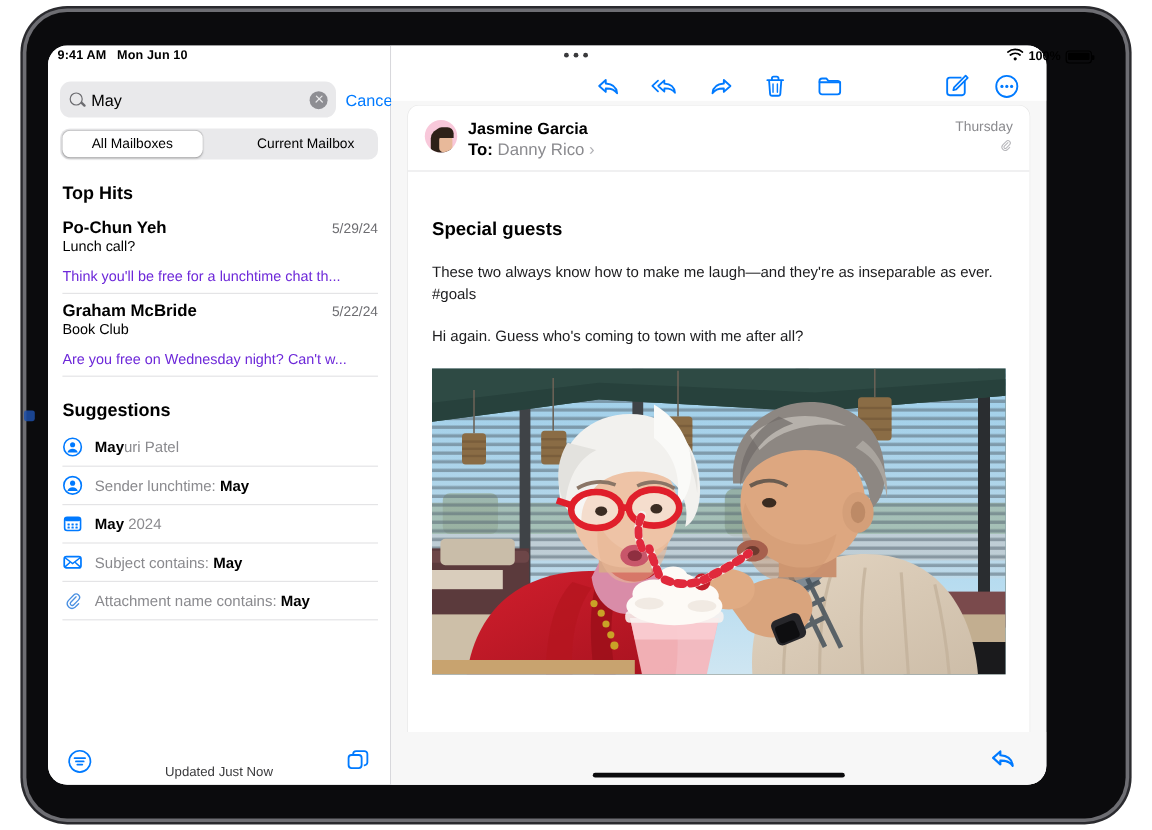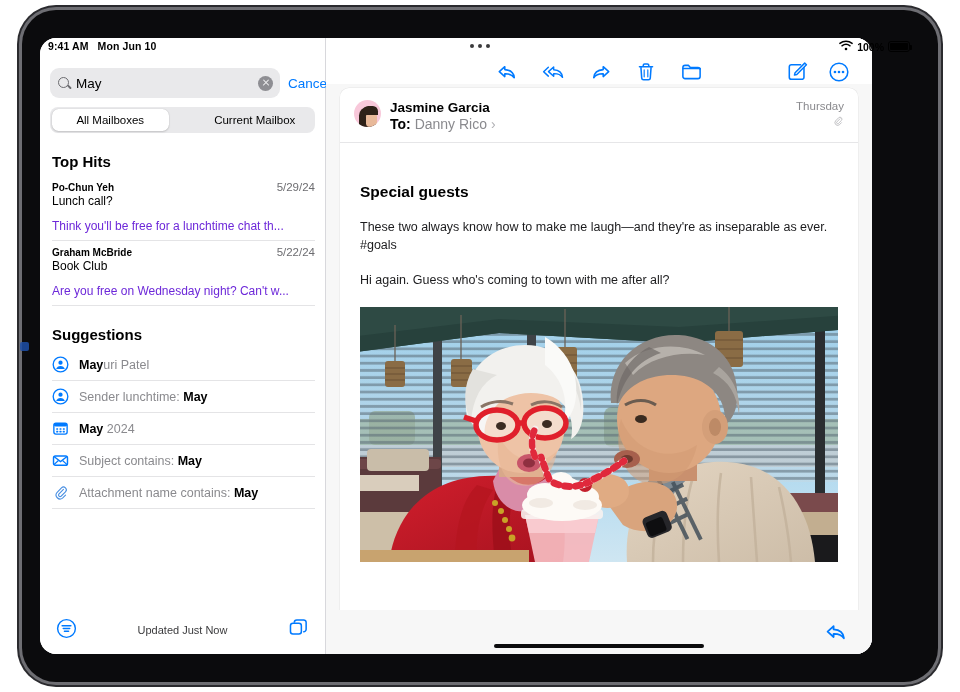--- a/index.html
+++ b/index.html
@@ -144,21 +144,21 @@
   }
 
   .hits { padding: 0 10px 0 12px; }
   .hit {
     padding: 5px 0 7px 0;
     border-bottom: 1px solid #e4e4e6;
     cursor: pointer;
   }
   .hit:last-child { border-bottom: 1px solid #e4e4e6; }
   .hit-top { display: flex; align-items: baseline; }
-  .hit-name { font-size: 10px; font-weight: bold; color: #000; flex: 1; }
+  .hit-name { font-size: 14px; font-weight: bold; color: #000; flex: 1; }
   .hit-date { font-size: 11.5px; color: #6c6c70; }
   .hit-subj { font-size: 12px; color: #000; margin-top: 1px; }
   .hit-prev {
     font-size: 12px; color: #6d28d9; margin-top: 11px;
     white-space: nowrap; overflow: hidden; text-overflow: ellipsis;
   }
 
   .sugg { padding: 0 10px 0 12px; }
   .sug {
     display: flex; align-items: center; gap: 10px;
@@ -166,21 +166,21 @@
     border-bottom: 1px solid #e4e4e6;
     cursor: pointer;
   }
   .sug .ico { width: 17px; height: 17px; flex: none; }
   .sug .txt { font-size: 12.5px; color: #8a8a8e; }
   .sug .txt b { color: #000; font-weight: bold; }
 
   .left-toolbar {
     margin-top: auto;
     height: 44px;
-    display: flex; align-items: center; justify-content: space-between;
+    display: flex; align-items: flex-end; justify-content: space-between;
     padding: 0 16px 4px 16px;
     gap: 36px;
   }
   .left-toolbar .lbl { font-size: 11px; color: #3a3a3c; font-weight: 500; }
 
   
   #right {
     flex: 1; height: 100%;
     background: #f7f7f7;
     display: flex; flex-direction: column;

